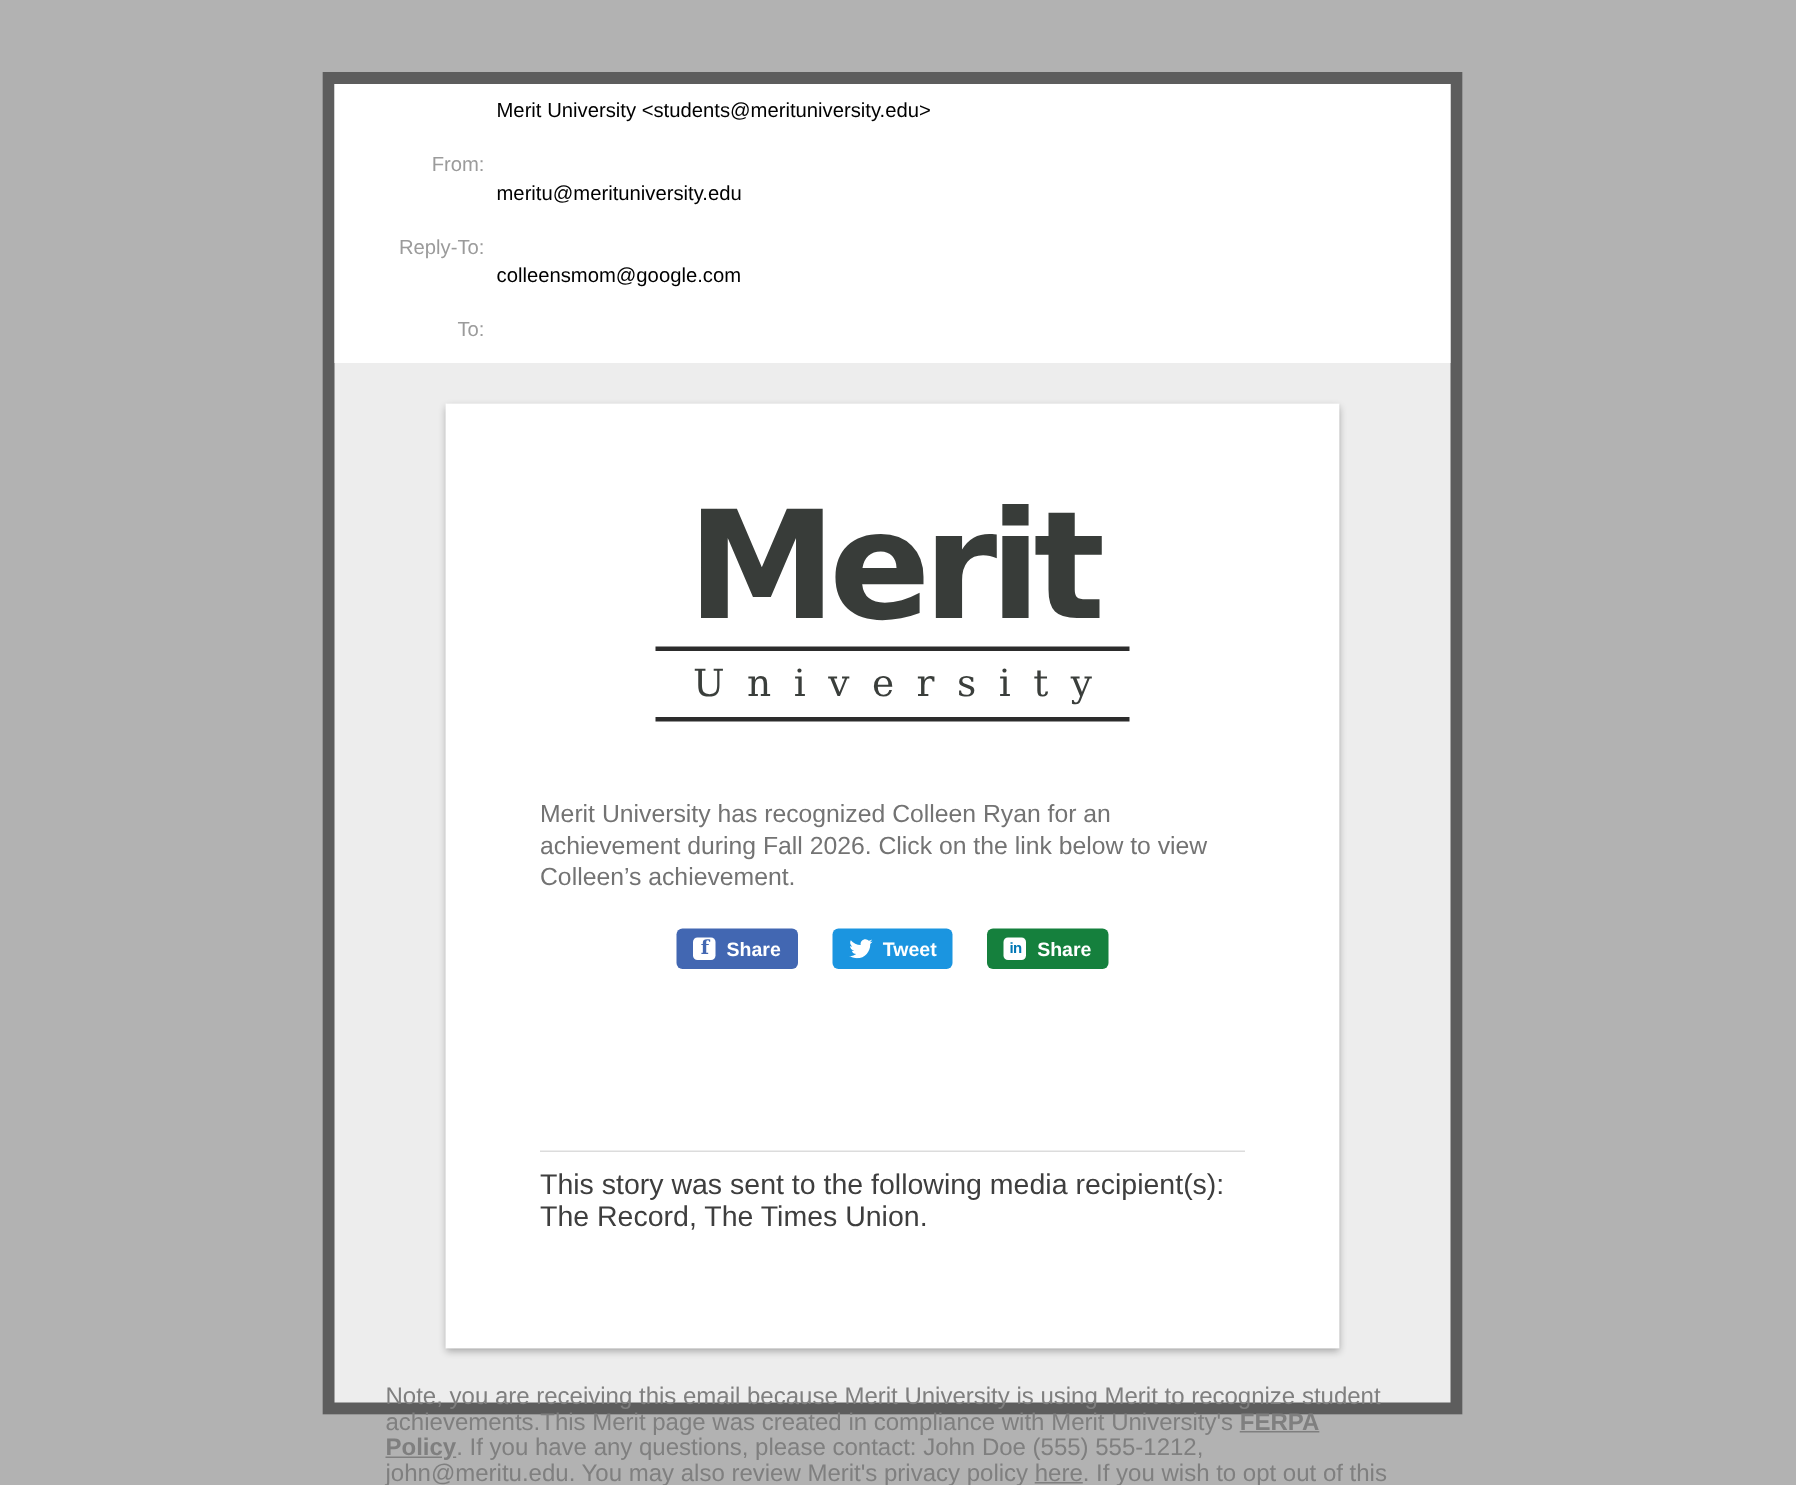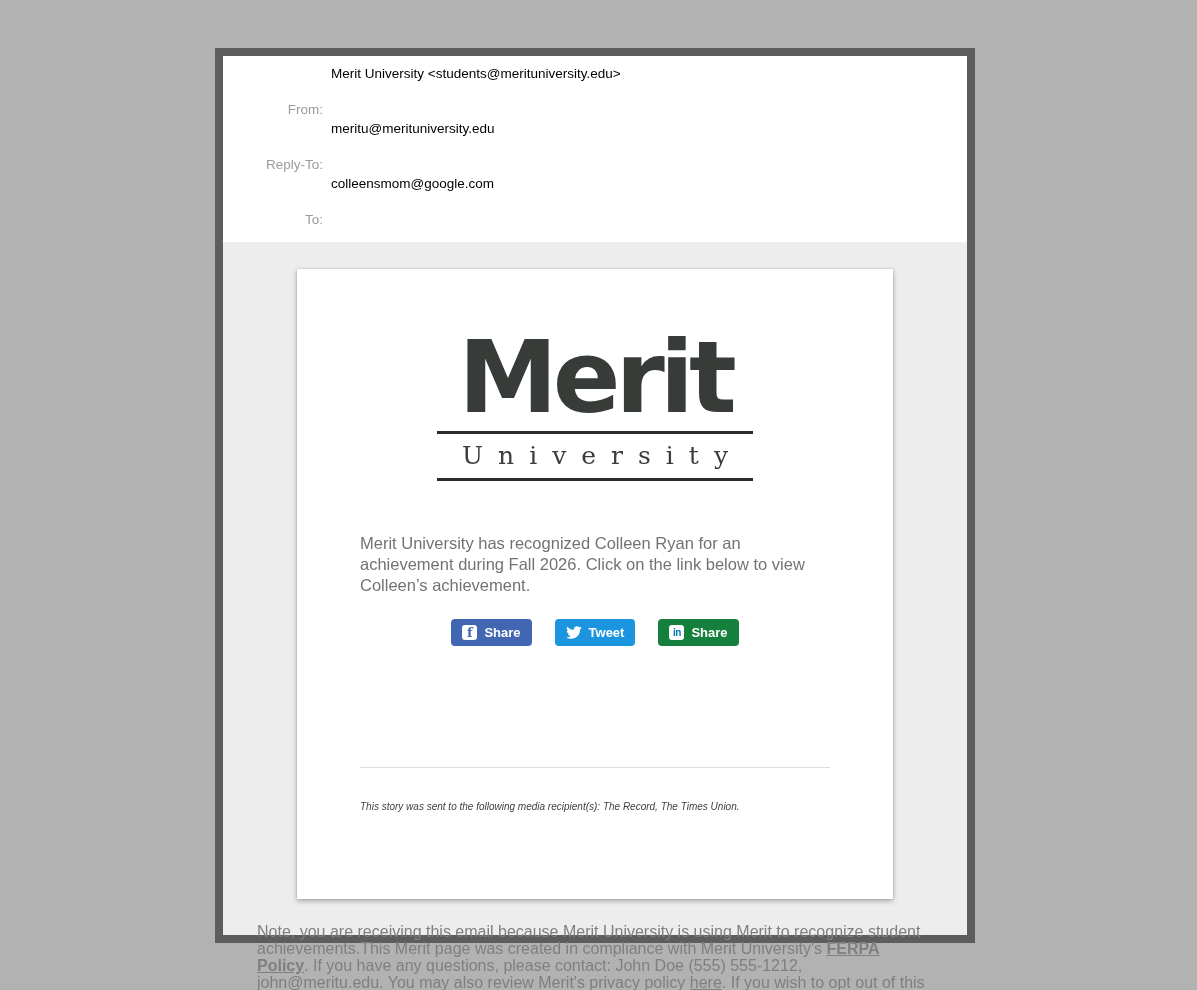--- a/index.html
+++ b/index.html
@@ -108,23 +108,22 @@
   .sq-icon.fb { color: #4267b2; font-size: 13px; font-family: "DejaVu Serif", serif; }
   .sq-icon.li { color: #0077b5; font-size: 10px; letter-spacing: -0.5px; }
   .tw-icon { width: 16px; height: 13px; display: inline-block; }
 
   .divider {
     margin-top: 121px;
     border: none;
     border-top: 1px solid #dcdcdc;
   }
   .media-note {
-    margin-top: 28px;
-    font-style: italic;
-    font-size: 10px;
+    margin-top: 12px;
+    font-size: 19px;
     line-height: 21px;
     color: #3e3e3e;
     max-width: 470px;
   }
 
   
   .footer {
     width: 676px;
     margin: 24px auto 0 auto;
     text-align: left;

